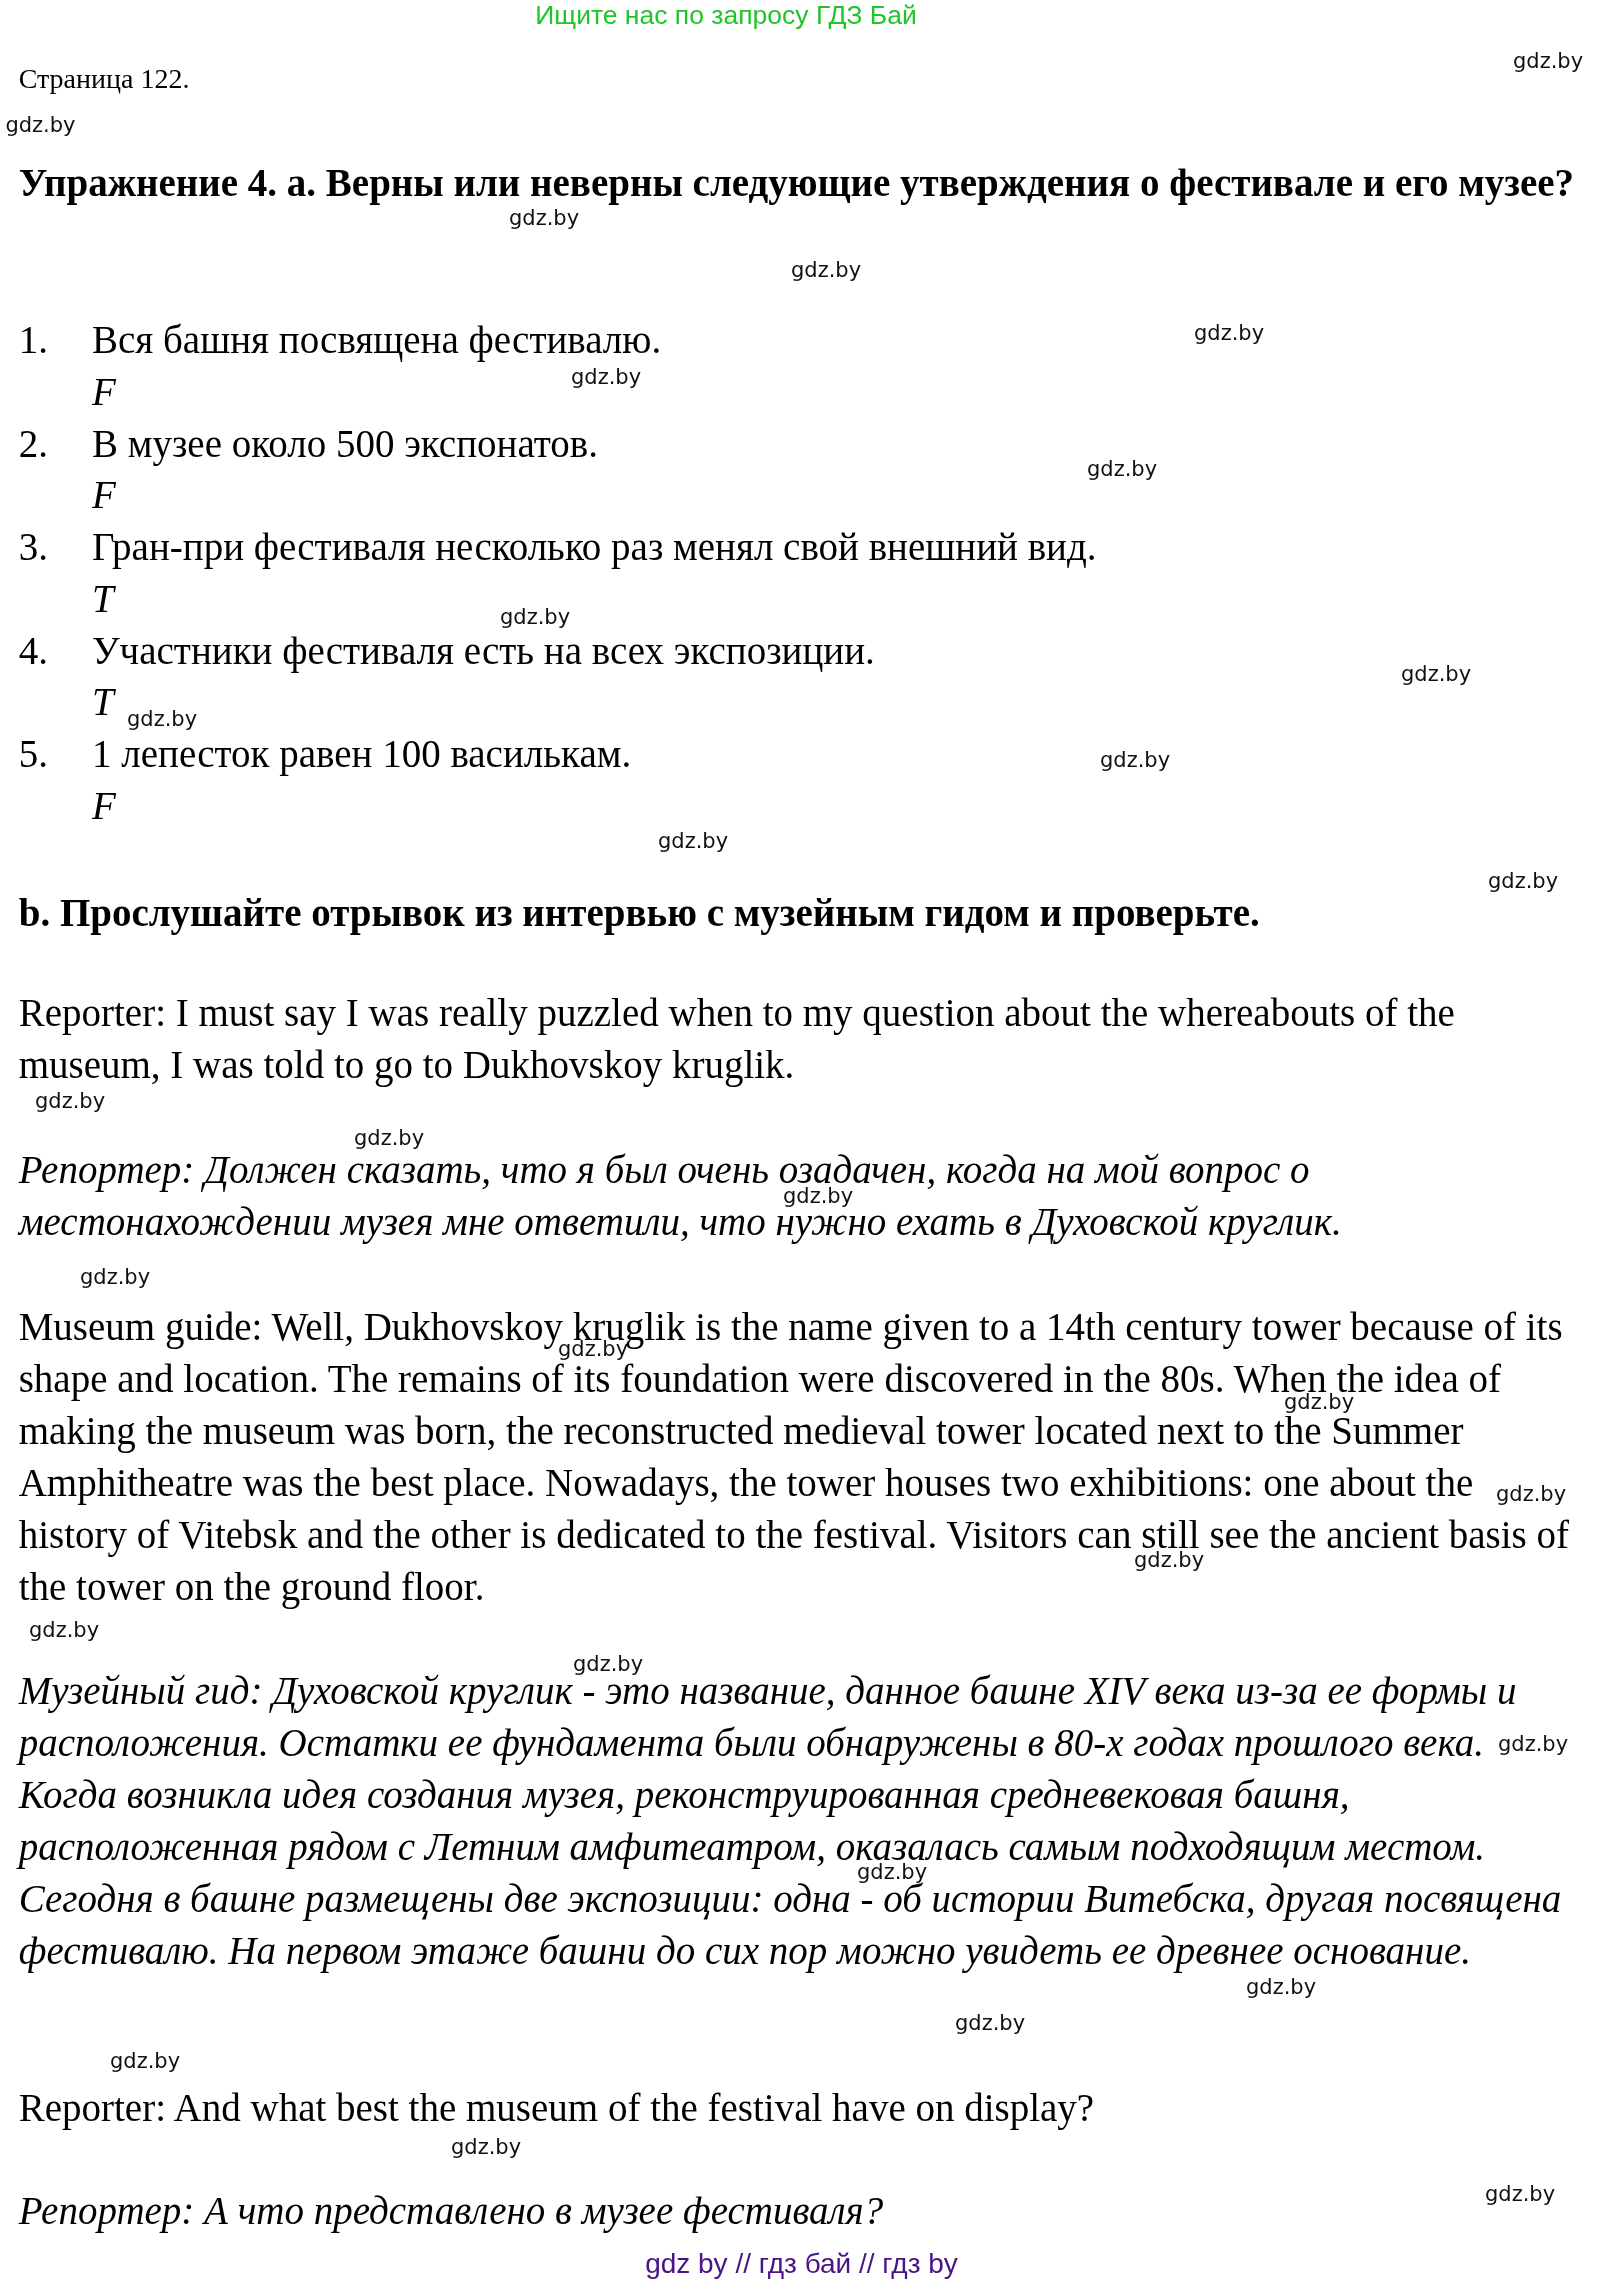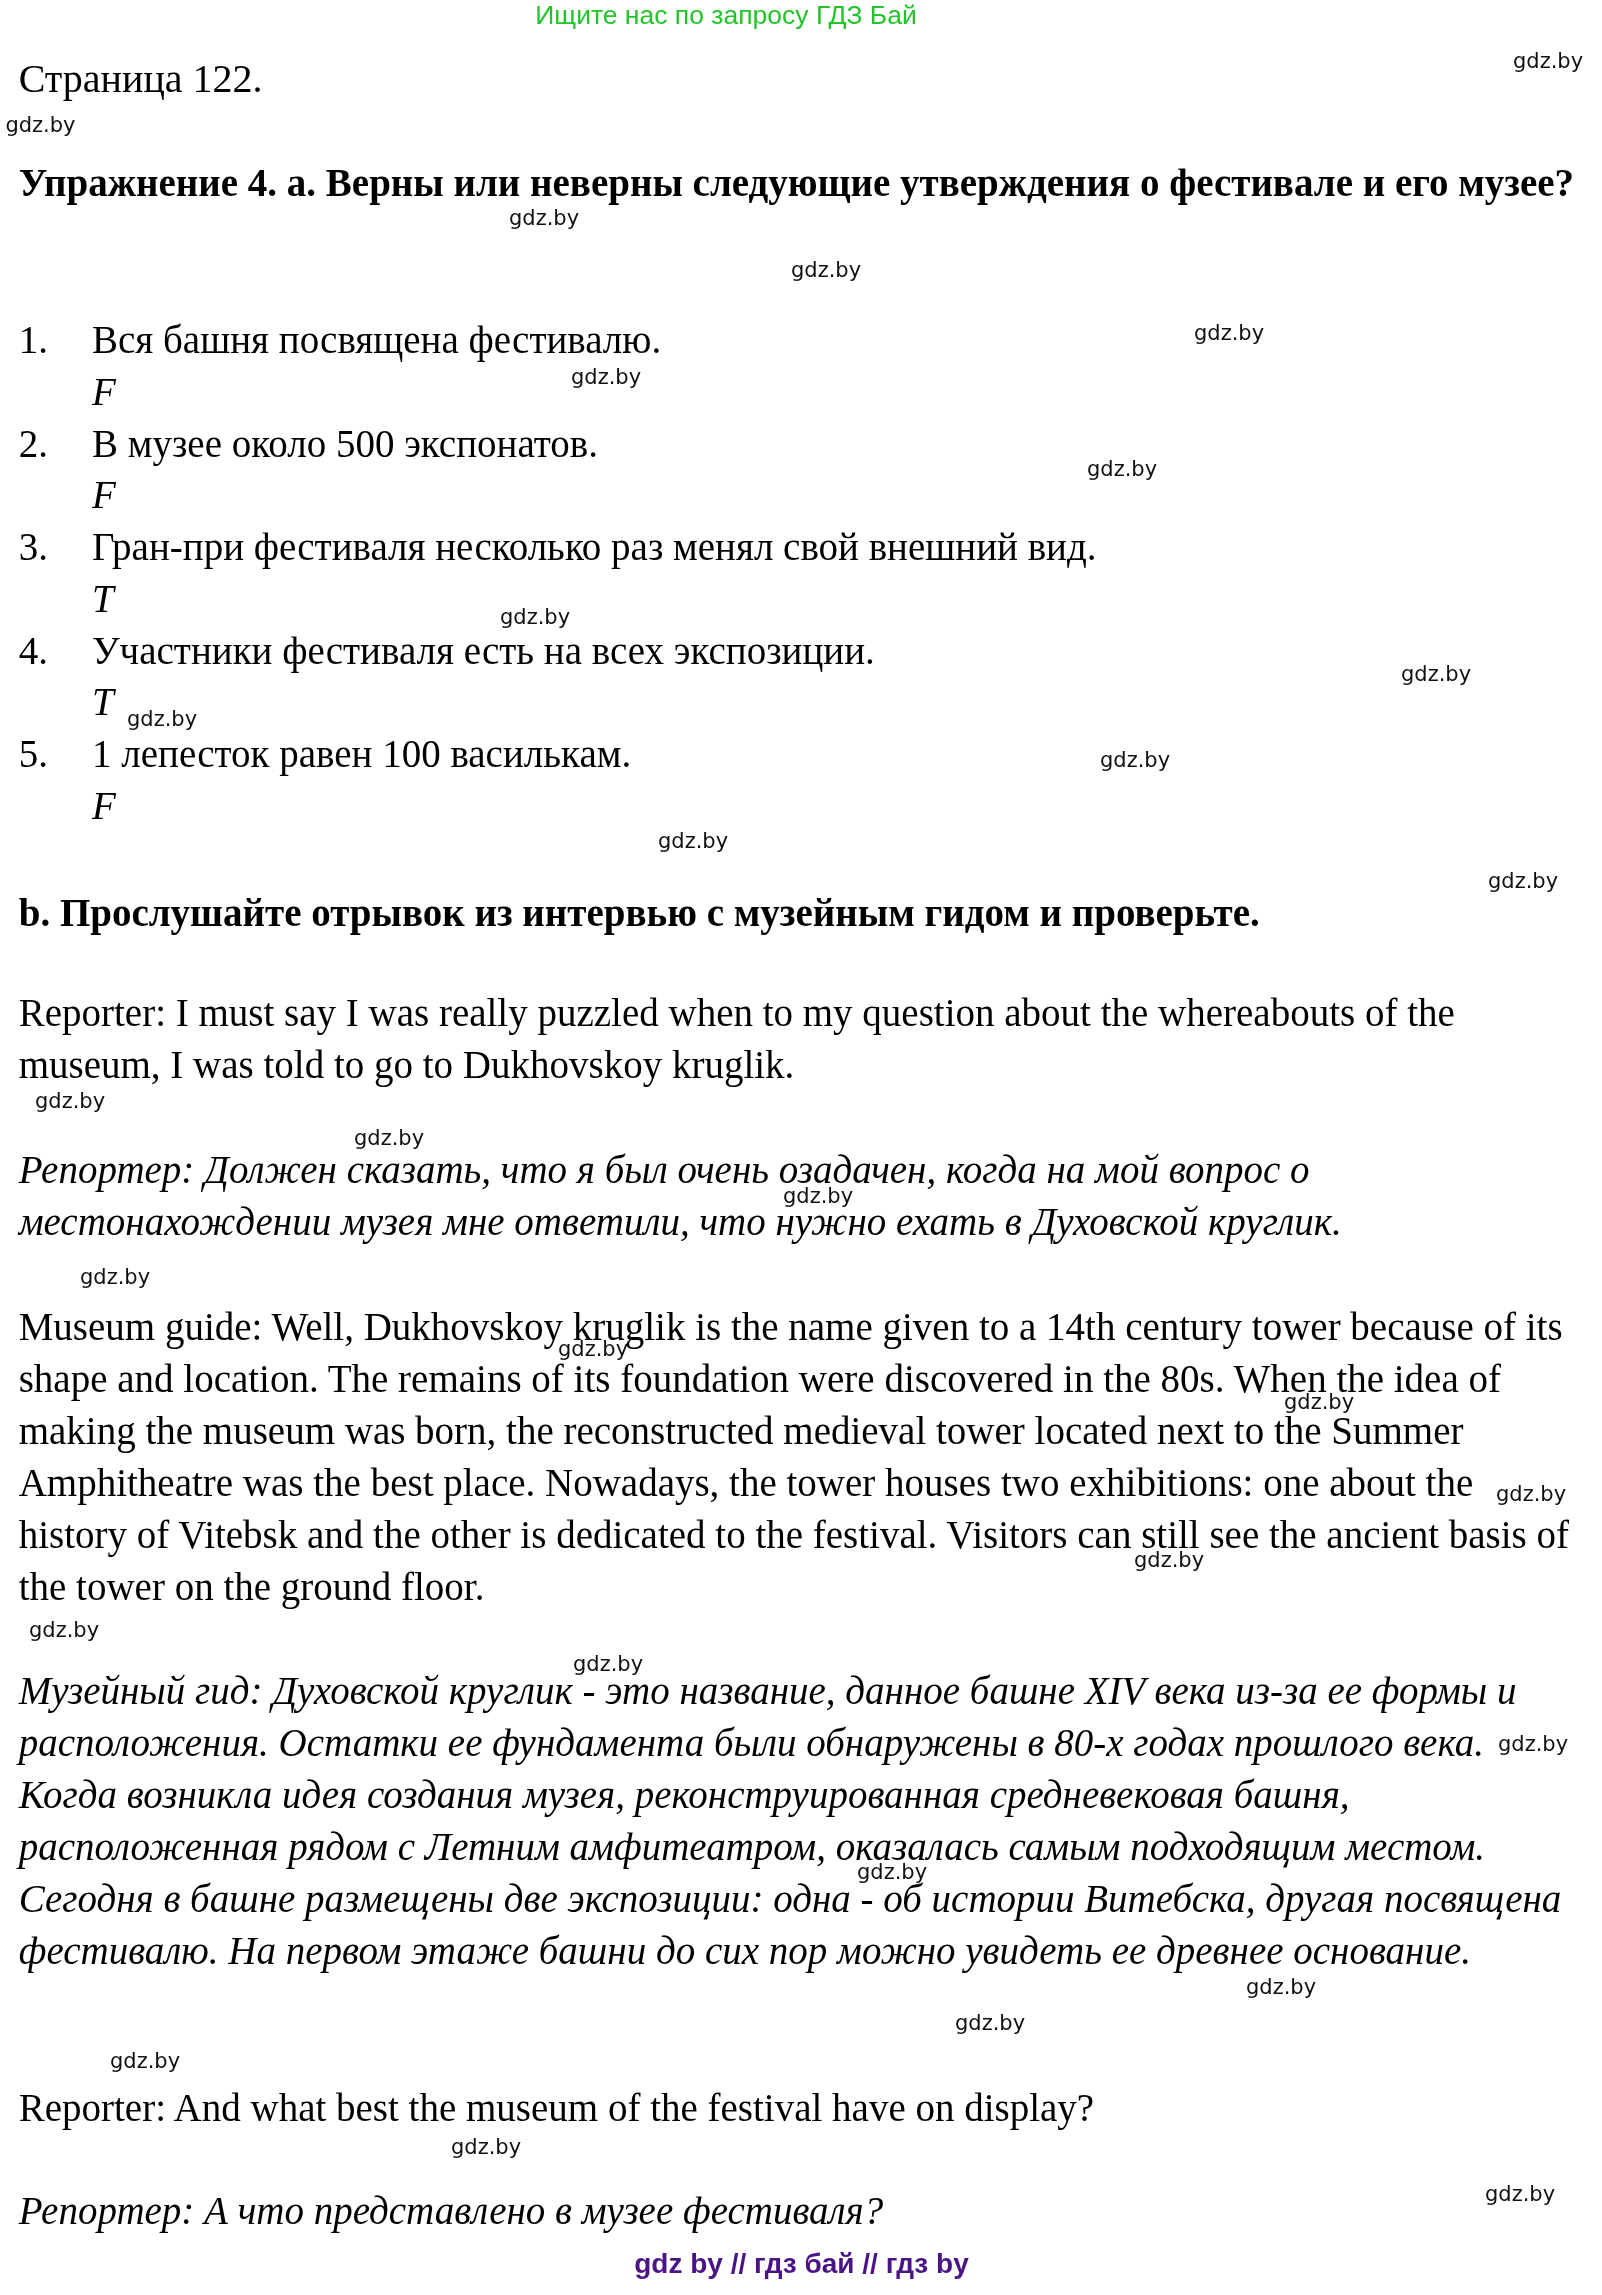--- a/index.html
+++ b/index.html
@@ -2,34 +2,34 @@
 <html style="font-size:12.5px"><head>
 <meta charset="utf-8">
 <style>
   html, body { margin: 0; padding: 0; background: #ffffff; }
   body { width: 1603px; height: 2295px; position: relative; overflow: hidden;
          font-family: "Liberation Serif", serif; color: #000; }
   .top-banner { position: absolute; left: 0; top: 0; width: 1452px; text-align: center;
                 font-family: "Liberation Sans", sans-serif; font-size: 26.5px; line-height: 31px;
                 color: #22c42a; }
   .abs { position: absolute; white-space: nowrap; }
-  .page-title { left: 18.7px; top: 54px; font-size: 40px; line-height: 50px; }
+  .page-title { left: 18.7px; top: 54px; font-size: 28px; line-height: 50px; }
   .heading { left: 18.7px; font-size: 39px; font-weight: bold; line-height: 51px; white-space: normal; width: 1564px; }
   .h-a { top: 157px; }
   .h-b { top: 887px; }
   .item-num { left: 18.7px; font-size: 39px; line-height: 51px; }
   .item-text { left: 92px; font-size: 39px; line-height: 51px; }
   .item-ans { left: 92px; font-size: 39px; line-height: 51px; font-style: italic; }
   .para { position: absolute; left: 18.7px; width: 1572px; font-size: 39px; line-height: 52px; }
   .para.ru { font-style: italic; }
   .speaker { font-weight: normal; }
   .wm { position: absolute; font-family: "DejaVu Sans", sans-serif; font-size: 21px;
         line-height: 23px; color: #111; white-space: nowrap; }
   .footer { position: absolute; left: 0; top: 2247px; width: 1603px; text-align: center;
-            font-family: "Liberation Sans", sans-serif; font-size: 28px; line-height: 34px; color: #4a1486; font-weight: bold; }
+            font-family: "Liberation Sans", sans-serif; font-size: 28px; line-height: 34px; color: #4a1486; }
 </style>
 </head>
 <body>
 
 <div class="top-banner">Ищите нас по запросу ГДЗ Бай</div>
 
 <div class="abs page-title">Страница 122.</div>
 
 <div class="abs heading h-a">Упражнение 4. a. Верны или неверны следующие утверждения о фестивале и его музее?</div>
 

